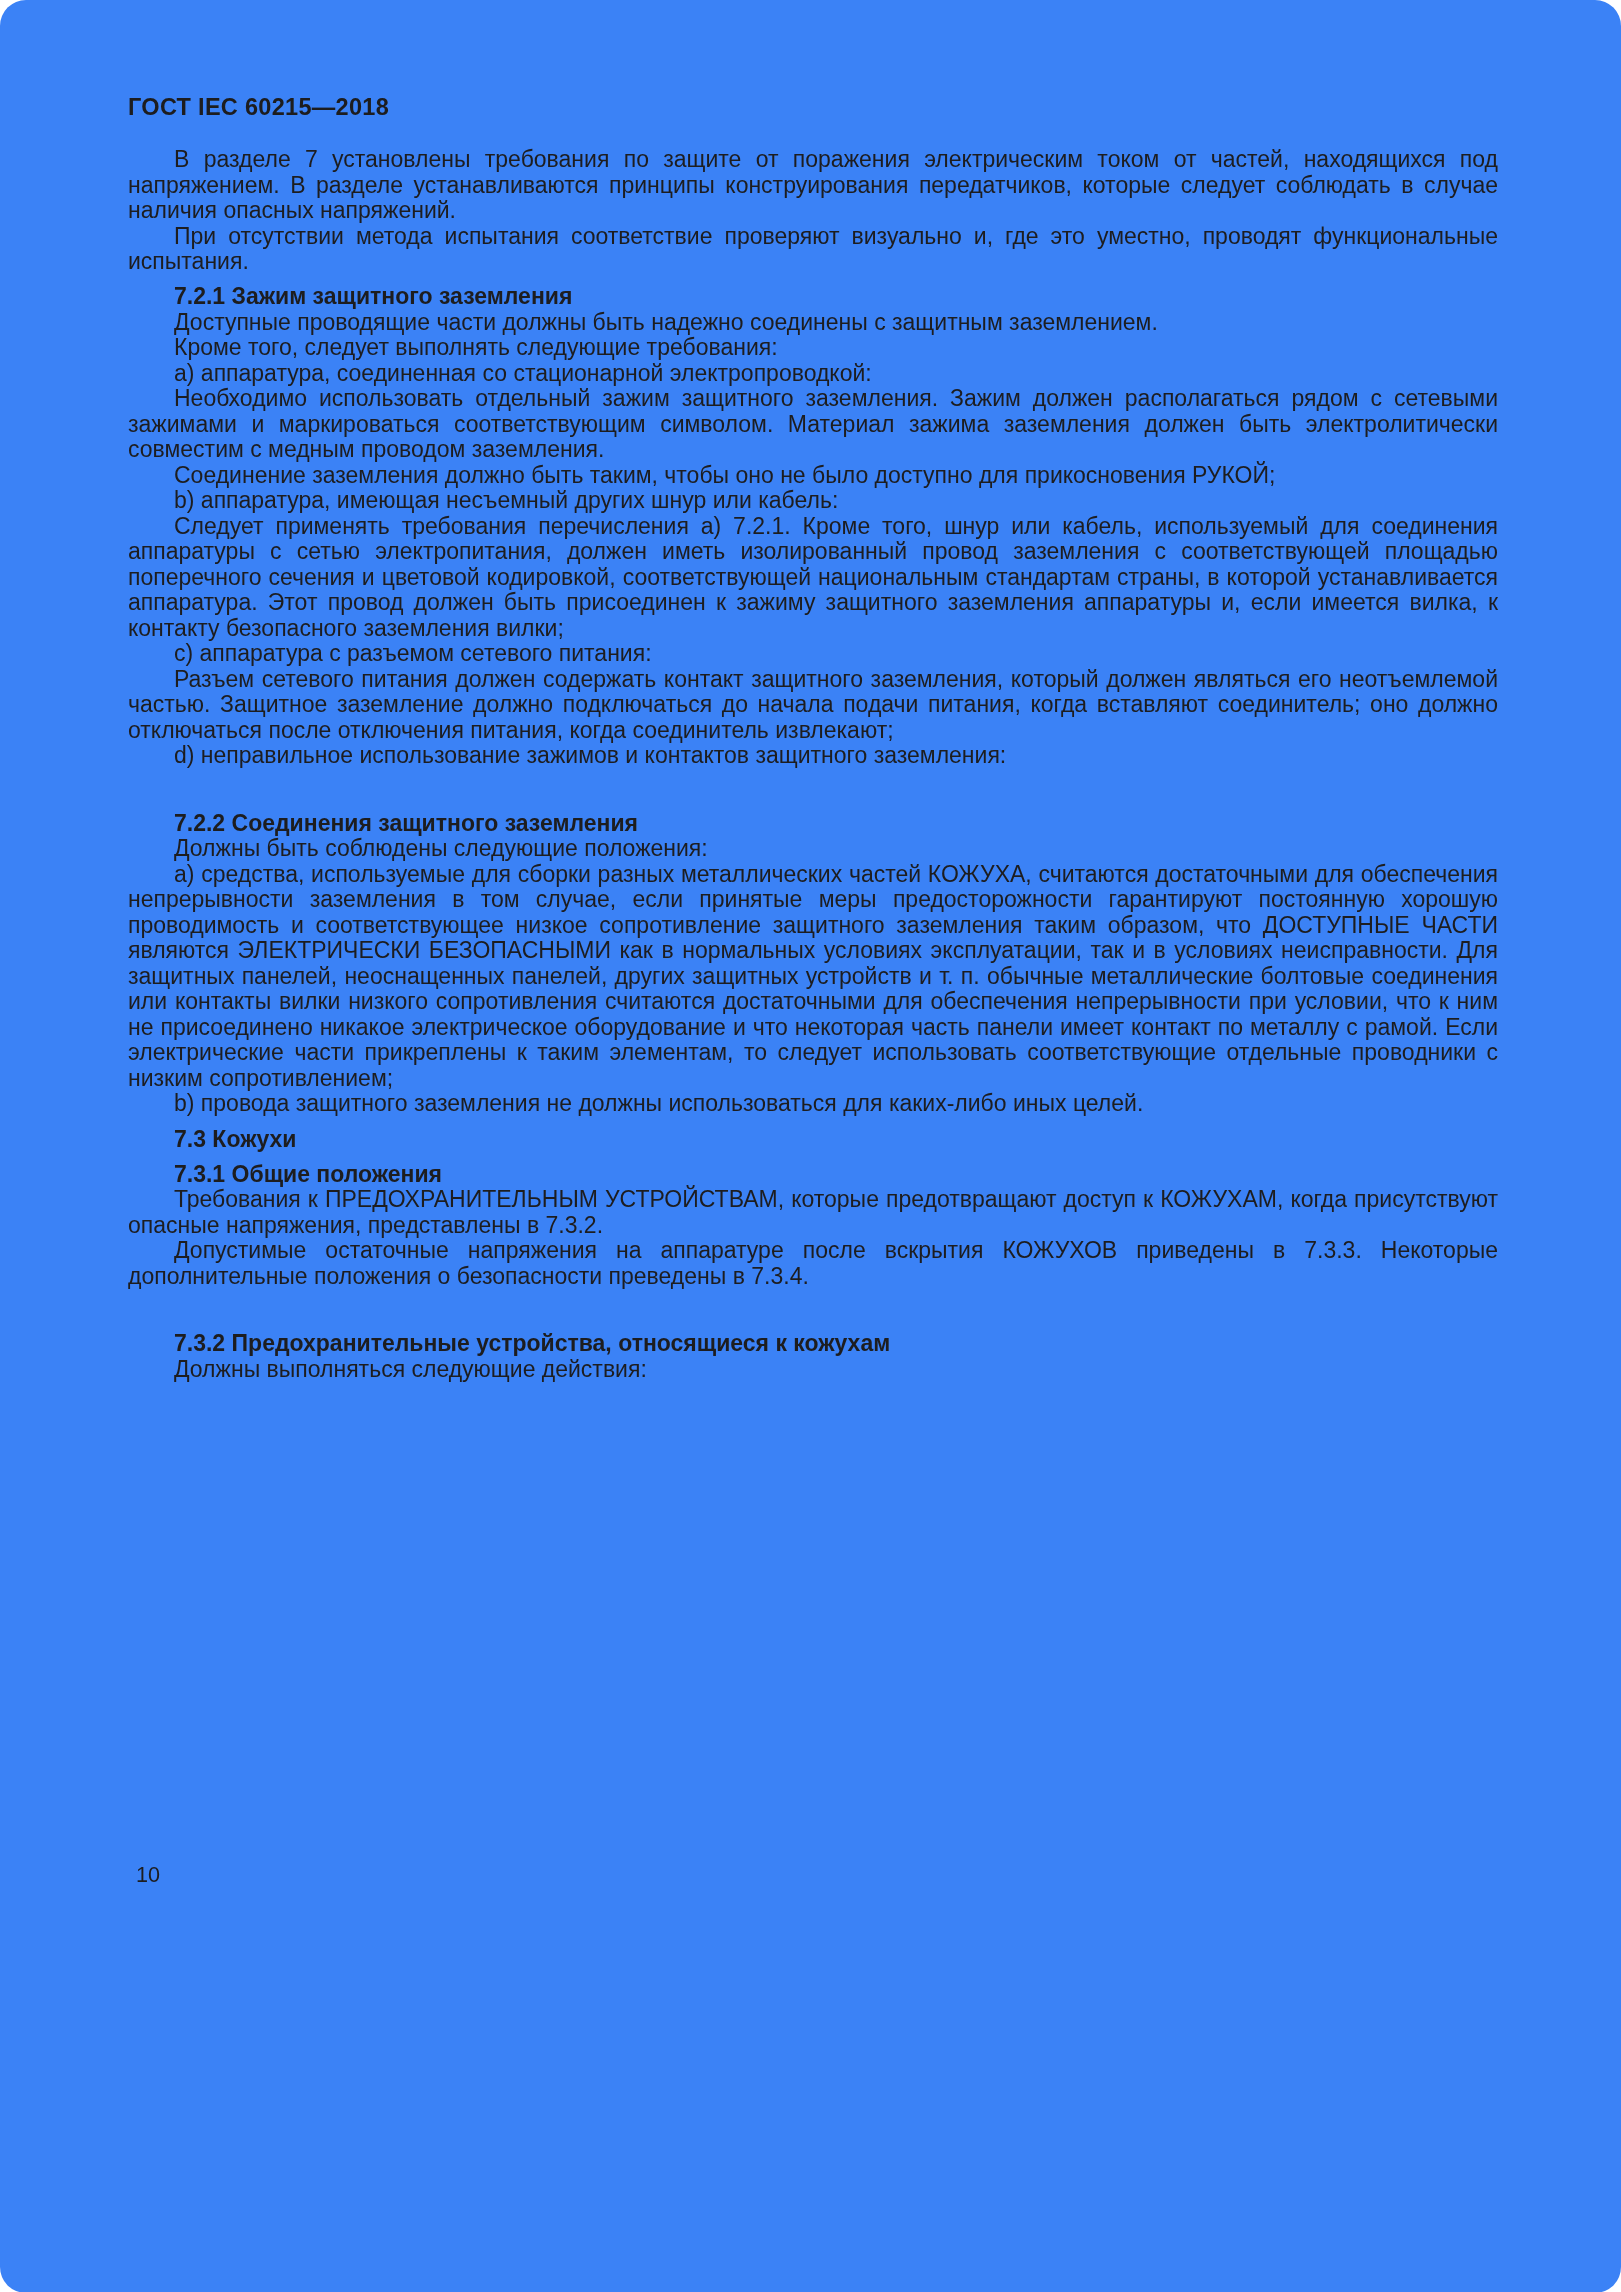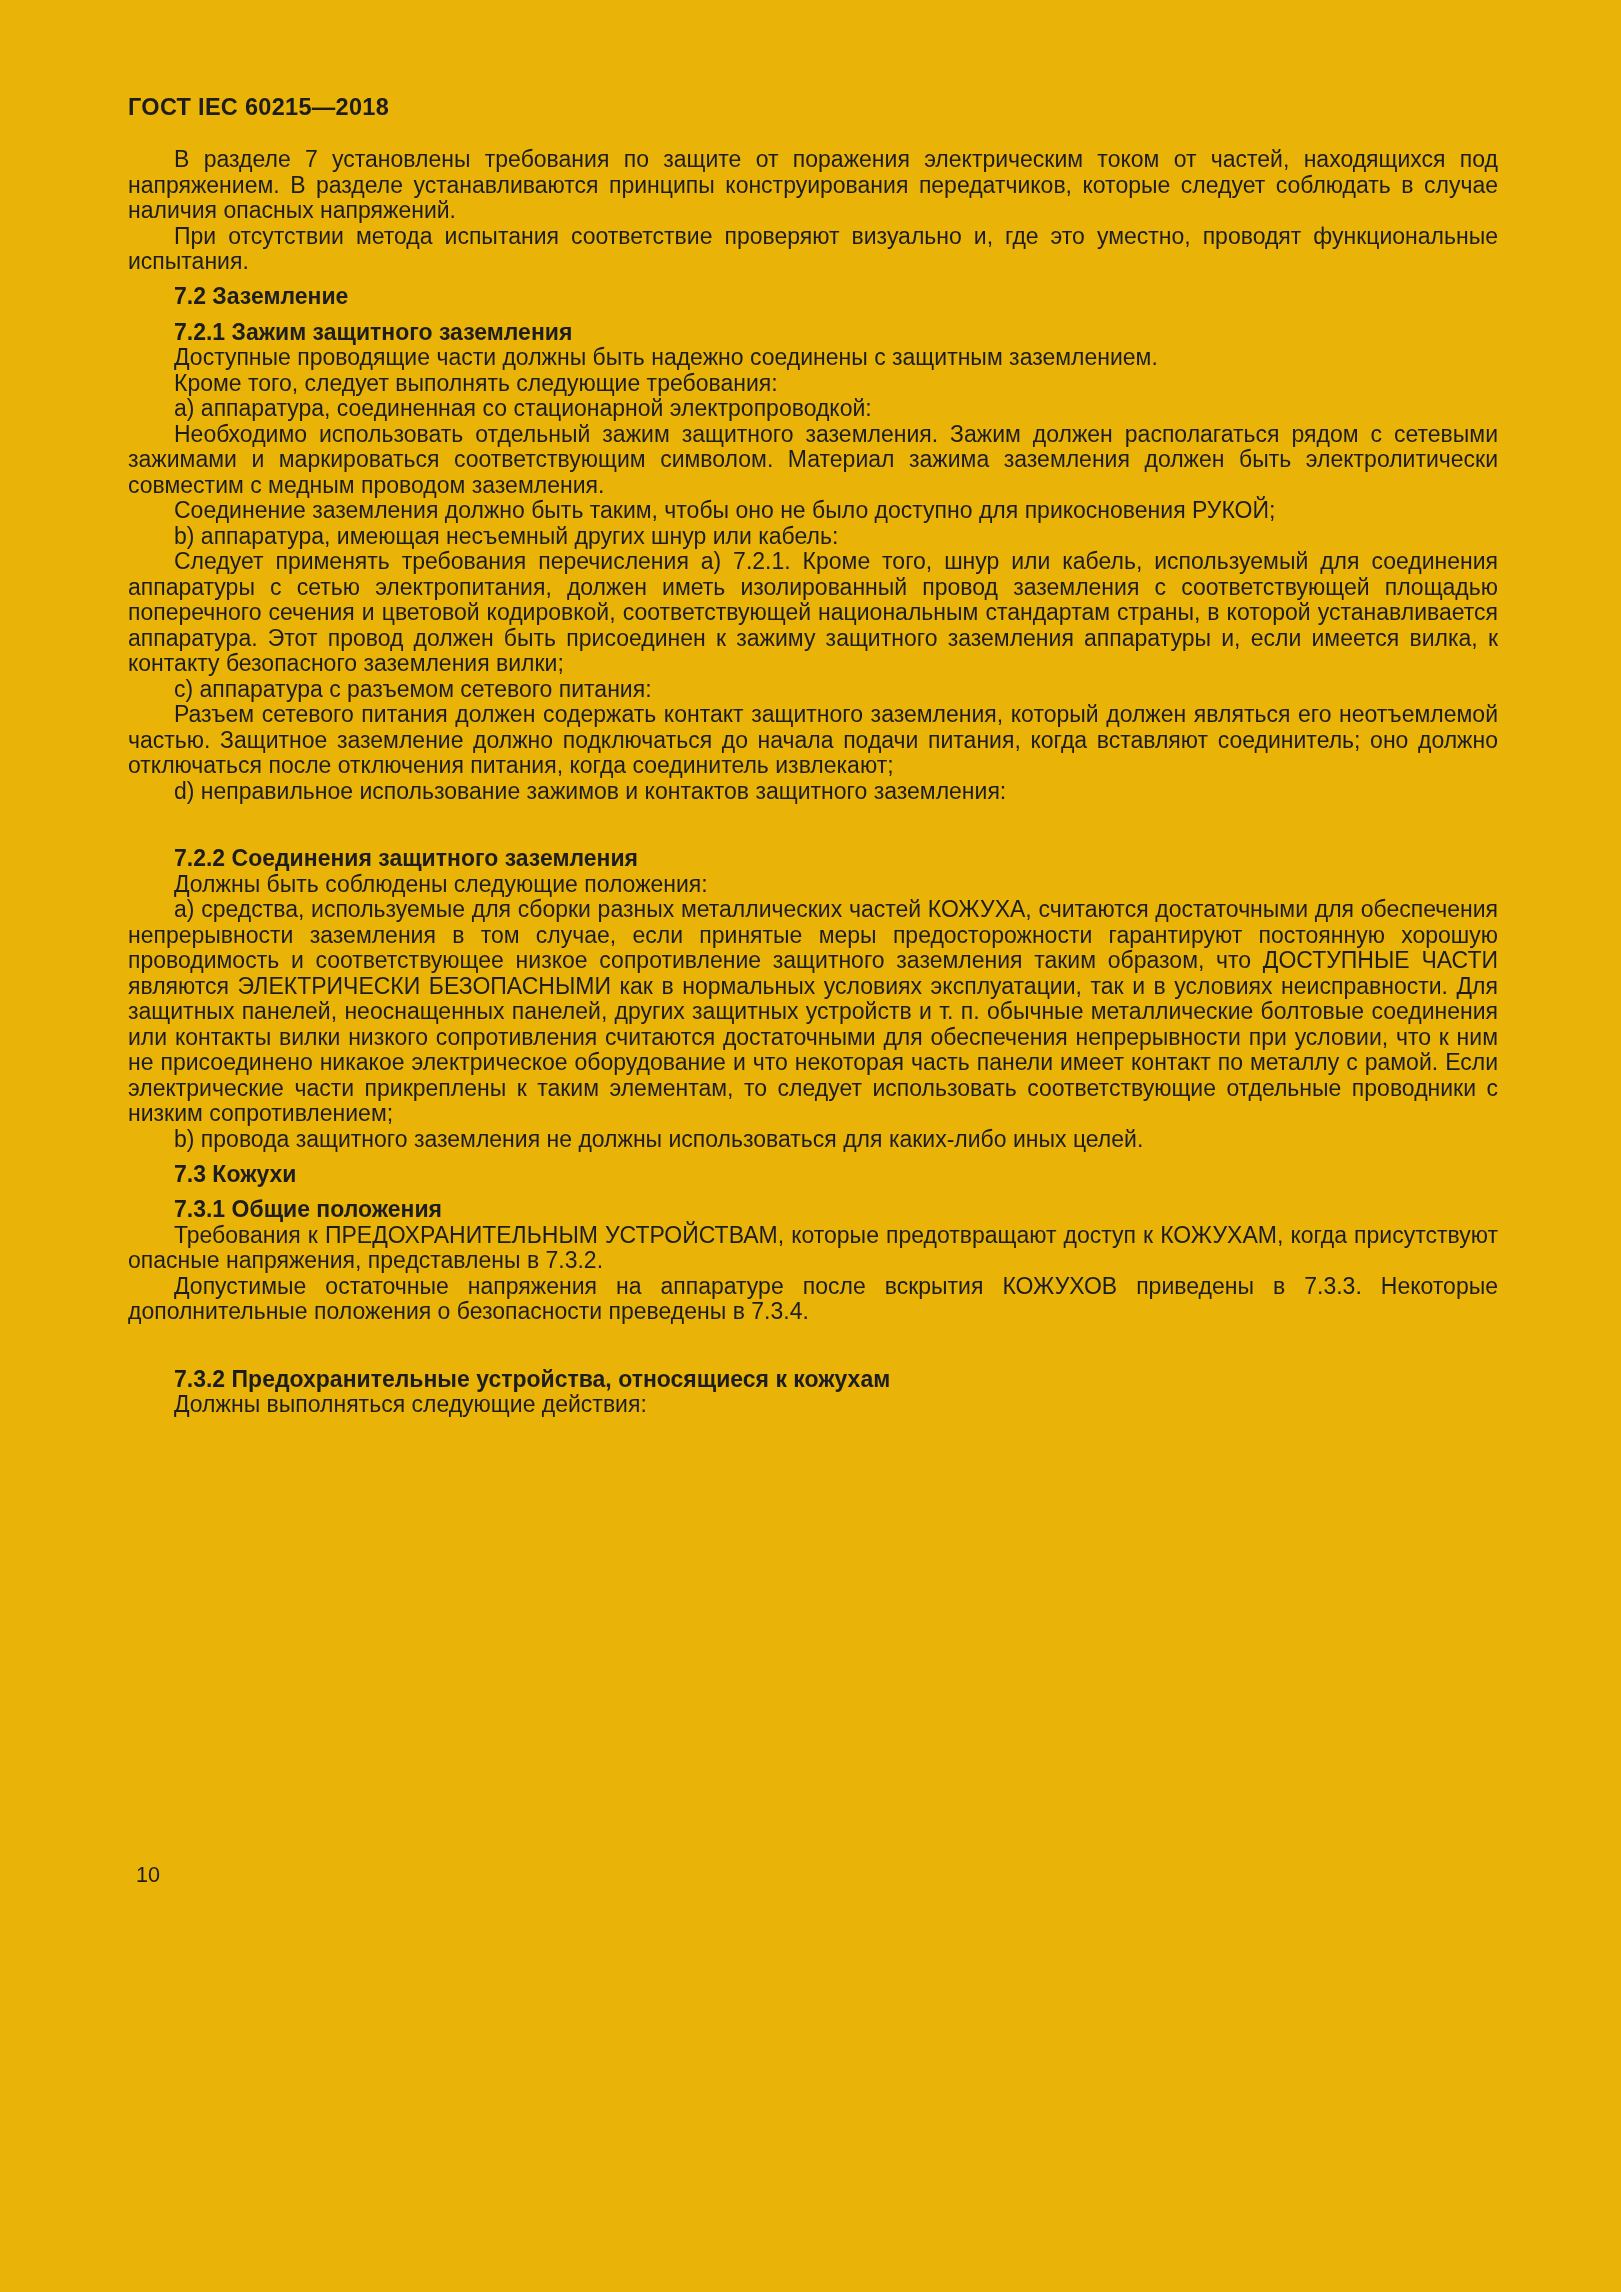--- a/index.html
+++ b/index.html
@@ -8,21 +8,22 @@
     width: 1621px;
     height: 2293px;
     position: relative;
     font-family: "Liberation Sans", "DejaVu Sans", sans-serif;
     color: #1d1d1f;
     overflow: hidden;
   }
   .page {
     position: absolute;
     inset: 0;
-    background: #eab308;
+    background: #3b82f6;
+    border-radius: 26px;
   }
   .doc-header {
     position: absolute;
     left: 128px;
     top: 94px;
     font-size: 23.5px;
     font-weight: 700;
     letter-spacing: 0.3px;
     white-space: nowrap;
   }
@@ -58,21 +59,20 @@
 </head>
 <body>
 
 <div class="page">
 
   <div class="doc-header">ГОСТ IEC 60215—2018</div>
 
   <div class="content">
     <div class="p">В разделе 7 установлены требования по защите от поражения электрическим током от частей, находящихся под напряжением. В разделе устанавливаются принципы конструирования передатчиков, которые следует соблюдать в случае наличия опасных напряжений.</div>
     <div class="p">При отсутствии метода испытания соответствие проверяют визуально и, где это уместно, проводят функциональные испытания.</div>
-    <div class="h gap">7.2 Заземление</div>
     <div class="h gap">7.2.1 Зажим защитного заземления</div>
     <div class="p">Доступные проводящие части должны быть надежно соединены с защитным заземлением.</div>
     <div class="p">Кроме того, следует выполнять следующие требования:</div>
     <div class="p">a) аппаратура, соединенная со стационарной электропроводкой:</div>
     <div class="p">Необходимо использовать отдельный зажим защитного заземления. Зажим должен располагаться рядом с сетевыми зажимами и маркироваться соответствующим символом. Материал зажима заземления должен быть электролитически совместим с медным проводом заземления.</div>
     <div class="p">Соединение заземления должно быть таким, чтобы оно не было доступно для прикосновения РУКОЙ;</div>
     <div class="p">b) аппаратура, имеющая несъемный других шнур или кабель:</div>
     <div class="p">Следует применять требования перечисления a) 7.2.1. Кроме того, шнур или кабель, используемый для соединения аппаратуры с сетью электропитания, должен иметь изолированный провод заземления с соответствующей площадью поперечного сечения и цветовой кодировкой, соответствующей национальным стандартам страны, в которой устанавливается аппаратура. Этот провод должен быть присоединен к зажиму защитного заземления аппаратуры и, если имеется вилка, к контакту безопасного заземления вилки;</div>
     <div class="p">c) аппаратура с разъемом сетевого питания:</div>
     <div class="p">Разъем сетевого питания должен содержать контакт защитного заземления, который должен являться его неотъемлемой частью. Защитное заземление должно подключаться до начала подачи питания, когда вставляют соединитель; оно должно отключаться после отключения питания, когда соединитель извлекают;</div>

